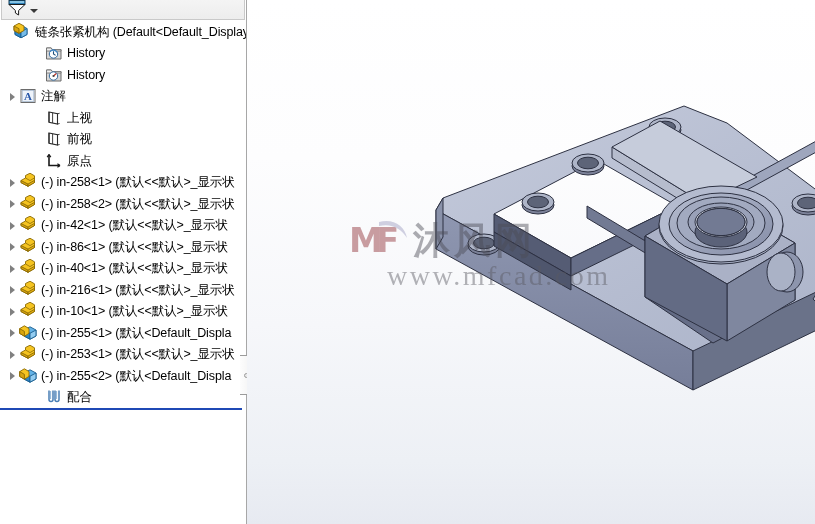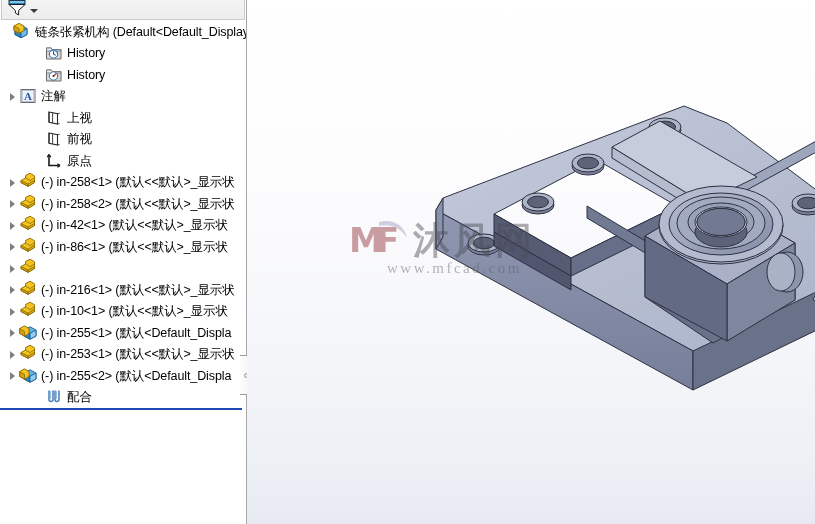--- a/index.html
+++ b/index.html
@@ -180,21 +180,21 @@
     font-size: 37px;
     font-weight: bold;
     color: #4b4b55;
     letter-spacing: 4px;
     font-family: Liberation Mono, monospace;
   }
   #wm-url {
     position: absolute;
     left: 40px;
     top: 46px;
-    font-size: 15px;
+    font-size: 28px;
     color: #5a5a62;
     letter-spacing: 2.5px;
     font-family: "Liberation Serif", serif;
   }
   #wm-logo {
     position: absolute;
     left: 2px;
     top: 4px;
     width: 62px;
     height: 42px;
@@ -335,20 +335,21 @@
           <span class="lbl">(-) in-86&lt;1&gt;  (默认&lt;&lt;默认&gt;_显示状</span>
         </div>
         <div class="tree-row indent-1">
           <span class="arrow has"></span>
           <span class="ico"><svg width="18" height="18" viewBox="0 0 18 18">
       <path d="M2 7.5 L6.5 5 L6.5 2.5 L11 0.2 L15.5 2.8 L15.5 9.5 L9 13.3 L2 9.6 Z" fill="#f5c421" stroke="#8a6a06" stroke-width="0.9" stroke-linejoin="round"></path>
       <path d="M2 7.5 L9 11.1 L9 13.3 L2 9.6 Z" fill="#d9a50f" stroke="#8a6a06" stroke-width="0.9"></path>
       <path d="M9 11.1 L15.5 7.3 L15.5 9.5 L9 13.3 Z" fill="#e8b315" stroke="#8a6a06" stroke-width="0.9"></path>
       <path d="M6.5 5 L11 7.6 L15.5 4.9" fill="none" stroke="#8a6a06" stroke-width="0.8"></path>
             </svg></span>
+          <span class="lbl">(-) in-40&lt;1&gt;  (默认&lt;&lt;默认&gt;_显示状</span>
         </div>
         <div class="tree-row indent-1">
           <span class="arrow has"></span>
           <span class="ico"><svg width="18" height="18" viewBox="0 0 18 18">
       <path d="M2 7.5 L6.5 5 L6.5 2.5 L11 0.2 L15.5 2.8 L15.5 9.5 L9 13.3 L2 9.6 Z" fill="#f5c421" stroke="#8a6a06" stroke-width="0.9" stroke-linejoin="round"></path>
       <path d="M2 7.5 L9 11.1 L9 13.3 L2 9.6 Z" fill="#d9a50f" stroke="#8a6a06" stroke-width="0.9"></path>
       <path d="M9 11.1 L15.5 7.3 L15.5 9.5 L9 13.3 Z" fill="#e8b315" stroke="#8a6a06" stroke-width="0.9"></path>
       <path d="M6.5 5 L11 7.6 L15.5 4.9" fill="none" stroke="#8a6a06" stroke-width="0.8"></path>
             </svg></span>
           <span class="lbl">(-) in-216&lt;1&gt;  (默认&lt;&lt;默认&gt;_显示状</span>

